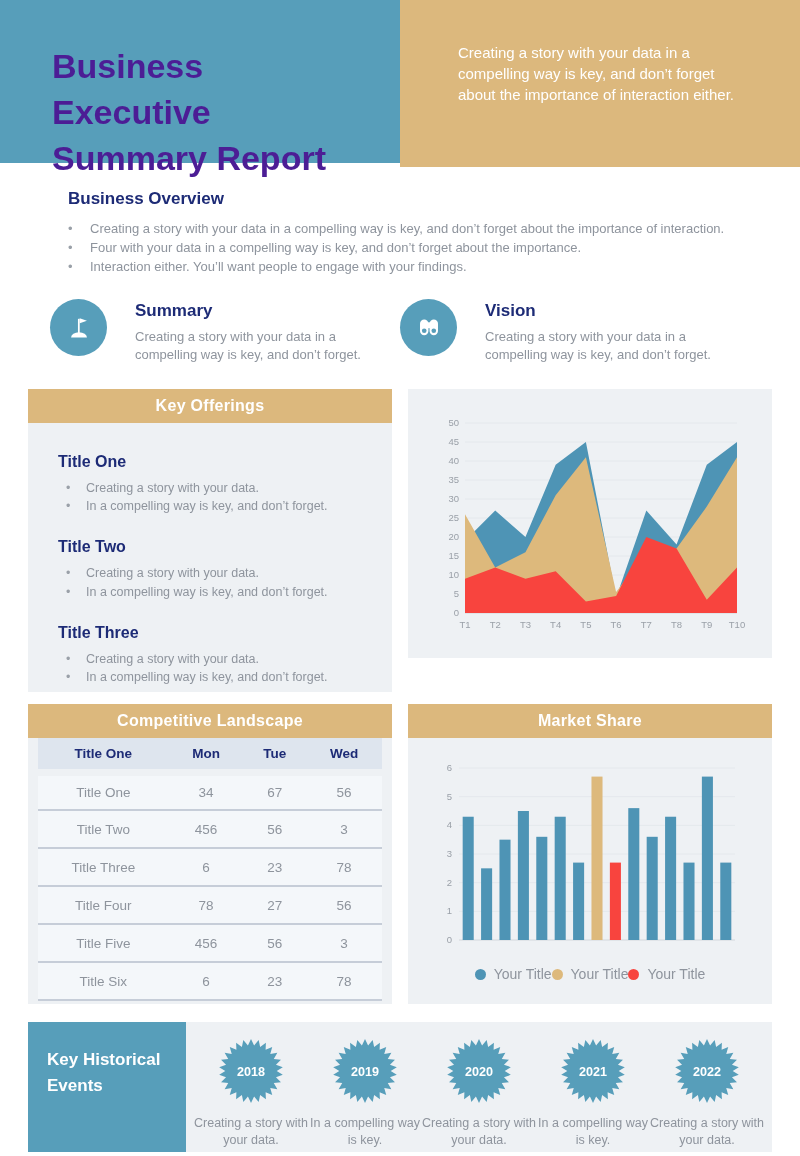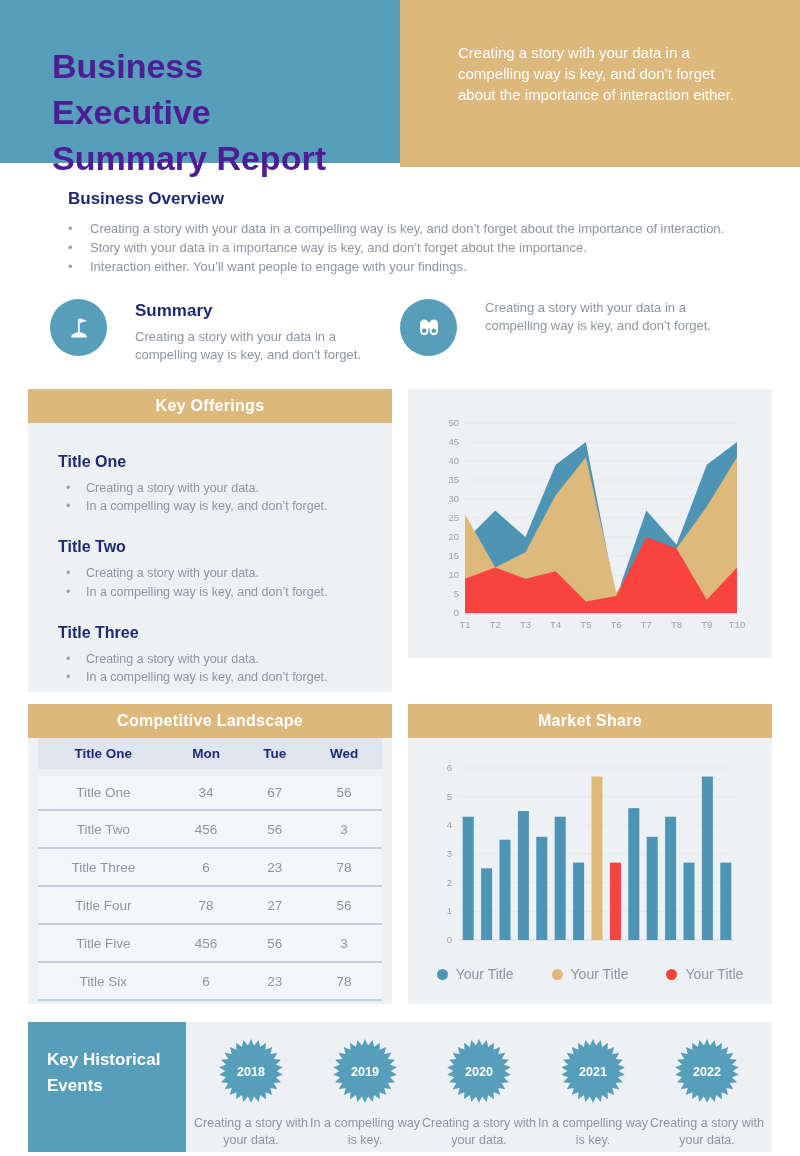--- a/index.html
+++ b/index.html
@@ -39,21 +39,21 @@
   .panel-row.second .panel-body{height:266px;box-sizing:border-box;}
 
   
   .offerings{padding:30px 26px 0 30px;}
   .offering h3{margin:0 0 8px 0;color:#1d2b76;font-size:16px;font-weight:bold;}
   .offering + .offering{margin-top:23px;}
   .offerings .bullets li{font-size:12.5px;padding-left:28px;}
 
   
   .chart-body{display:flex;flex-direction:column;align-items:center;padding-top:16px;box-sizing:border-box;}
-  .legend{display:flex;gap:38px;margin-top:4px;}
+  .legend{display:flex;margin-top:4px;}
   .legend-item{display:flex;align-items:center;gap:8px;color:#8e949d;font-size:14px;}
   .legend-dot{width:11px;height:11px;border-radius:50%;display:inline-block;}
 
   
   .table-body{padding:0 10px;}
   table{width:100%;border-collapse:collapse;}
   thead tr{background:#dee5ee;height:34px;}
   th{color:#1d2b76;font-size:13.5px;font-weight:bold;text-align:center;}
   th:first-child{width:38%;}
   tbody tr{height:38px;background:#f4f7fa;border-top:2px solid #c6cdd8;}
@@ -84,21 +84,21 @@
     </div>
     <div class="header-right">
       <p>Creating a story with your data in a compelling way is key, and don’t forget about the importance of interaction either.</p>
     </div>
   </header>
 
   <section class="overview">
     <h2>Business Overview</h2>
     <ul class="bullets" id="overview-bullets">
         <li>Creating a story with your data in a compelling way is key, and don’t forget about the importance of interaction.</li>
-        <li>Story with your data in a importance way is key, and don’t forget about the importance.</li>
+        <li>Four with your data in a compelling way is key, and don’t forget about the importance.</li>
         <li>Interaction either. You’ll want people to engage with your findings.</li>
       </ul>
   </section>
 
   <section class="mv-row">
     <div class="mv-item">
       <span class="mv-icon">
         <svg viewBox="0 0 24 24" width="28" height="28" aria-hidden="true">
           <path d="M5.2 21 a6.8 4.6 0 0 1 13.6 0 z" fill="#ffffff"></path>
           <rect x="11.1" y="5" width="1.5" height="13" fill="#ffffff"></rect>
@@ -114,20 +114,21 @@
       <span class="mv-icon">
         <svg viewBox="0 0 24 24" width="28" height="28" aria-hidden="true">
           <rect x="4.3" y="5.5" width="7.2" height="13.5" rx="3.6" fill="#ffffff"></rect>
           <rect x="12.5" y="5.5" width="7.2" height="13.5" rx="3.6" fill="#ffffff"></rect>
           <rect x="10" y="8" width="4" height="5" fill="#ffffff"></rect>
           <circle cx="7.9" cy="15.2" r="2" fill="#579eba"></circle>
           <circle cx="16.1" cy="15.2" r="2" fill="#579eba"></circle>
         </svg>
       </span>
       <div class="mv-text">
+        <h3>Vision</h3>
         <p>Creating a story with your data in a compelling way is key, and don’t forget.</p>
       </div>
     </div>
   </section>
 
   <section class="panel-row first">
     <div class="panel">
       <div class="panel-header">Key Offerings</div>
       <div class="panel-body offerings" id="offerings">
           <div class="offering">

